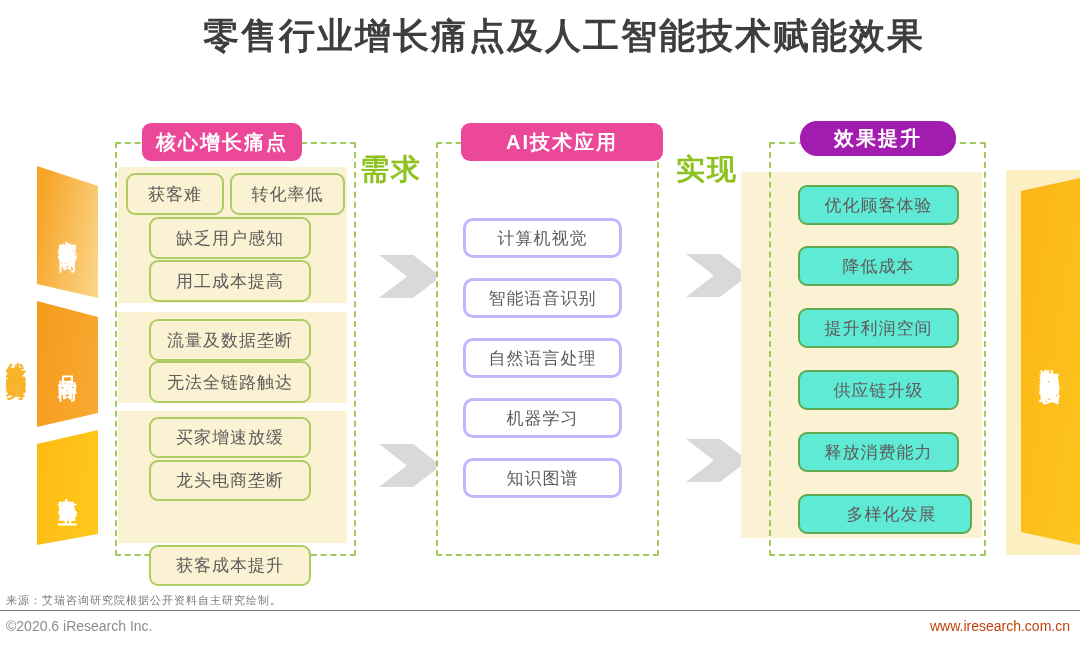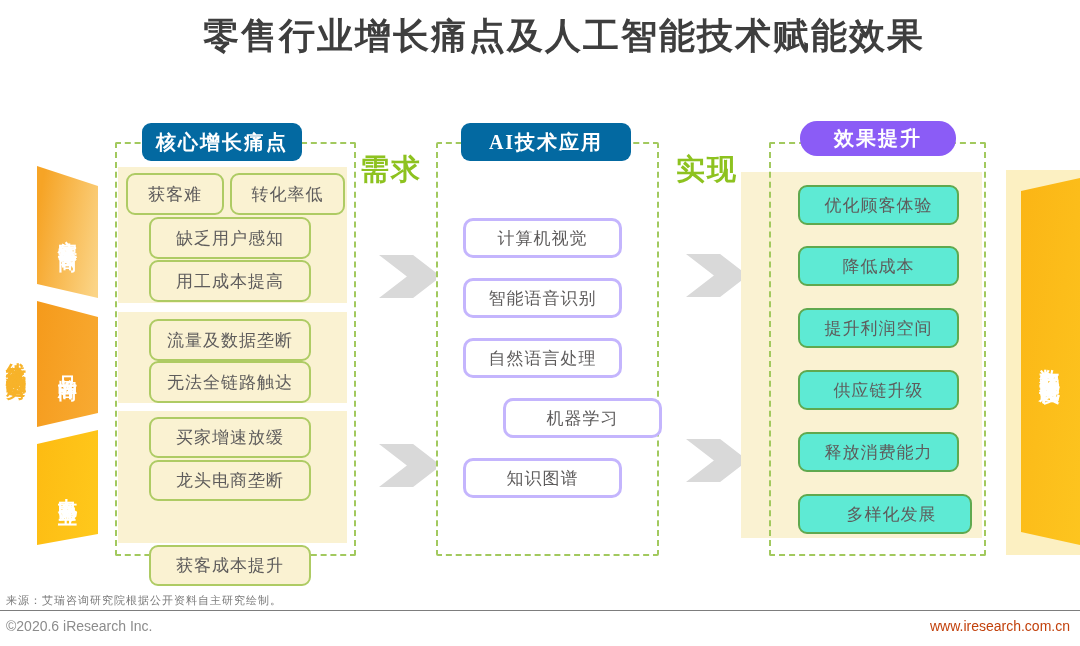--- a/index.html
+++ b/index.html
@@ -42,22 +42,22 @@
   .panel{background:#faf2d2;}
   .panelA{left:118px;top:167px;width:229px;height:136px;}
   .panelB{left:118px;top:312px;width:229px;height:91px;}
   .panelC{left:118px;top:411px;width:229px;height:132px;}
   .panel3{left:741px;top:172px;width:241px;height:366px;}
   
   .pill{
     border-radius:9px;color:#fff;font-weight:bold;font-size:20px;letter-spacing:2px;
     display:flex;align-items:center;justify-content:center;z-index:5;
   }
-  .pill-lime{background:#0369a1;}
-  .pill-green{background:#8b5cf6;border-radius:17px;}
+  .pill-lime{background:#ec4899;}
+  .pill-green{background:#a21caf;border-radius:17px;}
   
   .item{
     display:flex;align-items:center;justify-content:center;
     font-size:17px;color:#5e5c5c;border-radius:9px;letter-spacing:1px;z-index:4;
   }
   .item-cream{background:#faf2d2;border:2px solid #aecb64;}
   .item-white{background:#ffffff;border:3px solid #c4b5fd;border-radius:10px;}
   .item-g3{background:#5eead4;border:2px solid #5fa94f;}
   
   .conn-label{font-size:29px;font-weight:bold;color:#8dc21f;letter-spacing:2px;z-index:5;}
@@ -110,26 +110,26 @@
 
   <div class="abs item item-cream" style="left:149px;top:417px;width:158px;height:37px;">买家增速放缓</div>
   <div class="abs item item-cream" style="left:149px;top:460px;width:158px;height:37px;">龙头电商垄断</div>
   <div class="abs item item-cream" style="left:149px;top:503px;width:158px;height:37px;margin-top:42px;">获客成本提升</div>
 
   <div class="abs conn-label" style="left:360px;top:150px;">需求</div>
   <div class="abs chevron" style="left:379px;top:255px;"></div>
   <div class="abs chevron" style="left:379px;top:444px;"></div>
 
   <div class="abs frame frame2"></div>
-  <div class="abs pill pill-lime" style="left:461px;top:123px;width:170px;height:38px;font-family:Liberation Serif, serif;">AI技术应用</div>
+  <div class="abs pill pill-lime" style="left:461px;top:123px;width:202px;height:38px;">AI技术应用</div>
 
   <div class="abs item item-white" style="left:463px;top:218px;width:153px;height:34px;">计算机视觉</div>
   <div class="abs item item-white" style="left:463px;top:278px;width:153px;height:34px;">智能语音识别</div>
   <div class="abs item item-white" style="left:463px;top:338px;width:153px;height:34px;">自然语言处理</div>
-  <div class="abs item item-white" style="left:463px;top:398px;width:153px;height:34px;margin-left:40px;">机器学习</div>
+  <div class="abs item item-white" style="left:463px;top:398px;width:153px;height:34px;">机器学习</div>
   <div class="abs item item-white" style="left:463px;top:458px;width:153px;height:34px;">知识图谱</div>
 
   <div class="abs conn-label" style="left:676px;top:150px;">实现</div>
   <div class="abs chevron" style="left:686px;top:254px;"></div>
   <div class="abs chevron" style="left:686px;top:439px;"></div>
 
   <div class="abs panel panel3"></div>
   <div class="abs frame frame3"></div>
   <div class="abs pill pill-green" style="left:800px;top:121px;width:156px;height:35px;">效果提升</div>
 

